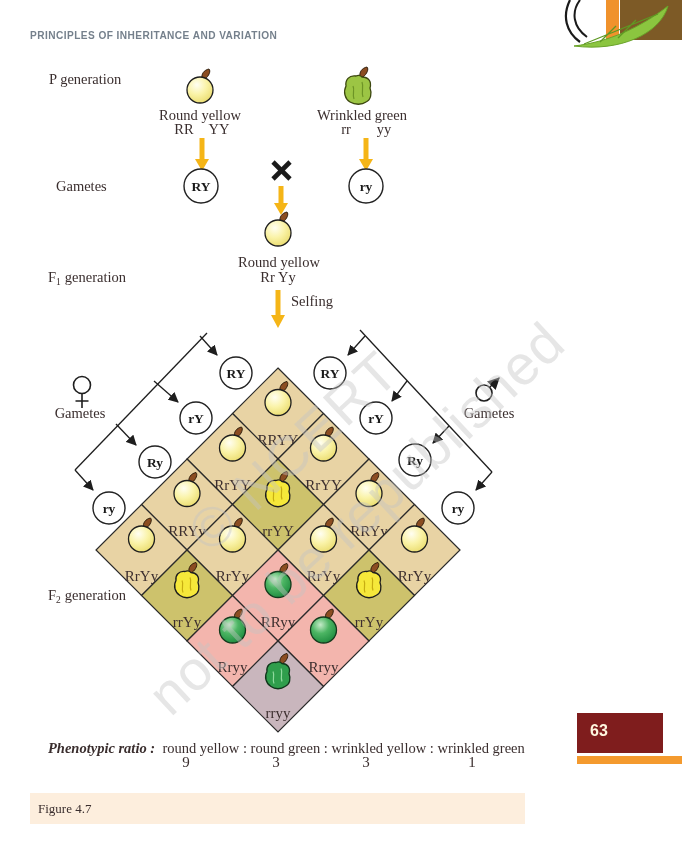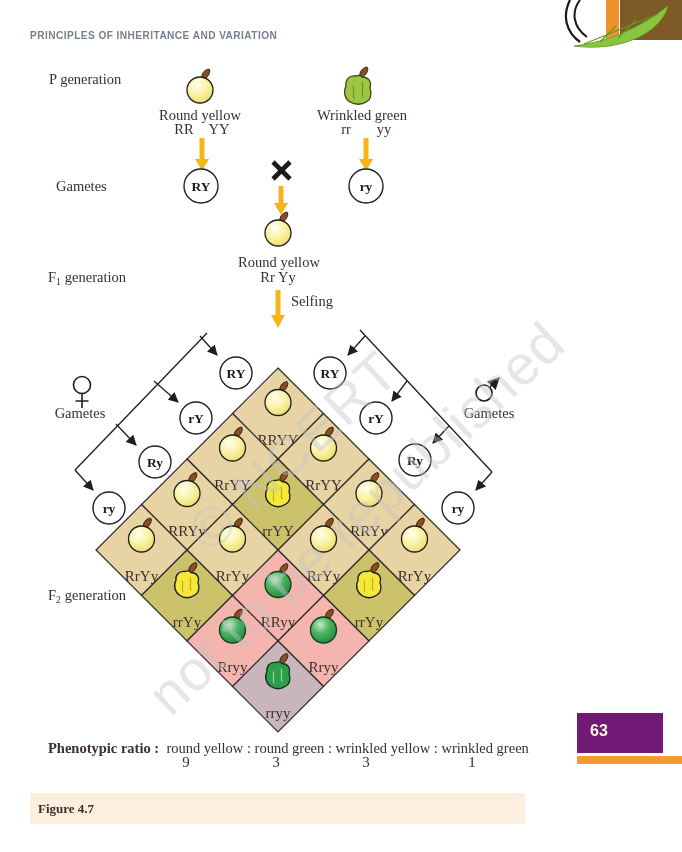--- a/index.html
+++ b/index.html
@@ -13,29 +13,29 @@
   .watermark .wm1{font-size:56px;line-height:92px;letter-spacing:2px;}
   .watermark .wm2{font-size:56px;line-height:92px;letter-spacing:1px;}
   .overlay{position:absolute;z-index:3;}
   
   .header-title{left:30px;top:29px;font-family:"Liberation Sans",sans-serif;
     font-size:11.5px;font-weight:bold;color:#75808c;letter-spacing:.5px;
     transform:scaleX(.88);transform-origin:left center;white-space:nowrap;}
   .logo{left:556px;top:0;width:126px;height:52px;}
   
   .ratio-line{left:48px;top:740px;font-size:14.5px;white-space:nowrap;}
-  .ratio-line .b{font-weight:bold;}
+  .ratio-line .b{font-weight:bold;font-style:italic;}
   .ratio-num{position:absolute;top:754px;font-size:15px;transform:translateX(-50%);}
   
   .caption{left:30px;top:793px;width:479px;background:#fdeedd;padding:7px 8px 7px 8px;
            display:flex;align-items:flex-start;}
-  .caption .cap-label{font-weight:bold;font-size:13px;white-space:nowrap;margin-right:9px;line-height:17px;}
+  .caption .cap-label{font-weight:normal;font-size:13px;white-space:nowrap;margin-right:9px;line-height:17px;}
   .caption .cap-text{font-size:13px;line-height:17px;width:414px;text-align:justify;}
   
-  .badge{left:577px;top:713px;width:86px;height:40px;background:#701a75;}
+  .badge{left:577px;top:713px;width:86px;height:40px;background:#7f1d1d;}
   .badge span{position:absolute;left:13px;top:9px;color:#fff6df;font-family:"Liberation Sans",sans-serif;
               font-weight:bold;font-size:16px;}
   .badge-bar{left:577px;top:756px;width:105px;height:8px;background:#f49a2e;}
   
   text{font-family:"Liberation Serif",serif;fill:#3a2e2e;}
   .lbl{font-size:14.5px;}
   .mid{text-anchor:middle;}
   .gt{font-size:15px;text-anchor:middle;fill:#3d2f2f;}
   .circ{font-size:13.5px;font-weight:bold;text-anchor:middle;fill:#1a1a1a;}
   .sub{font-size:9.5px;}

